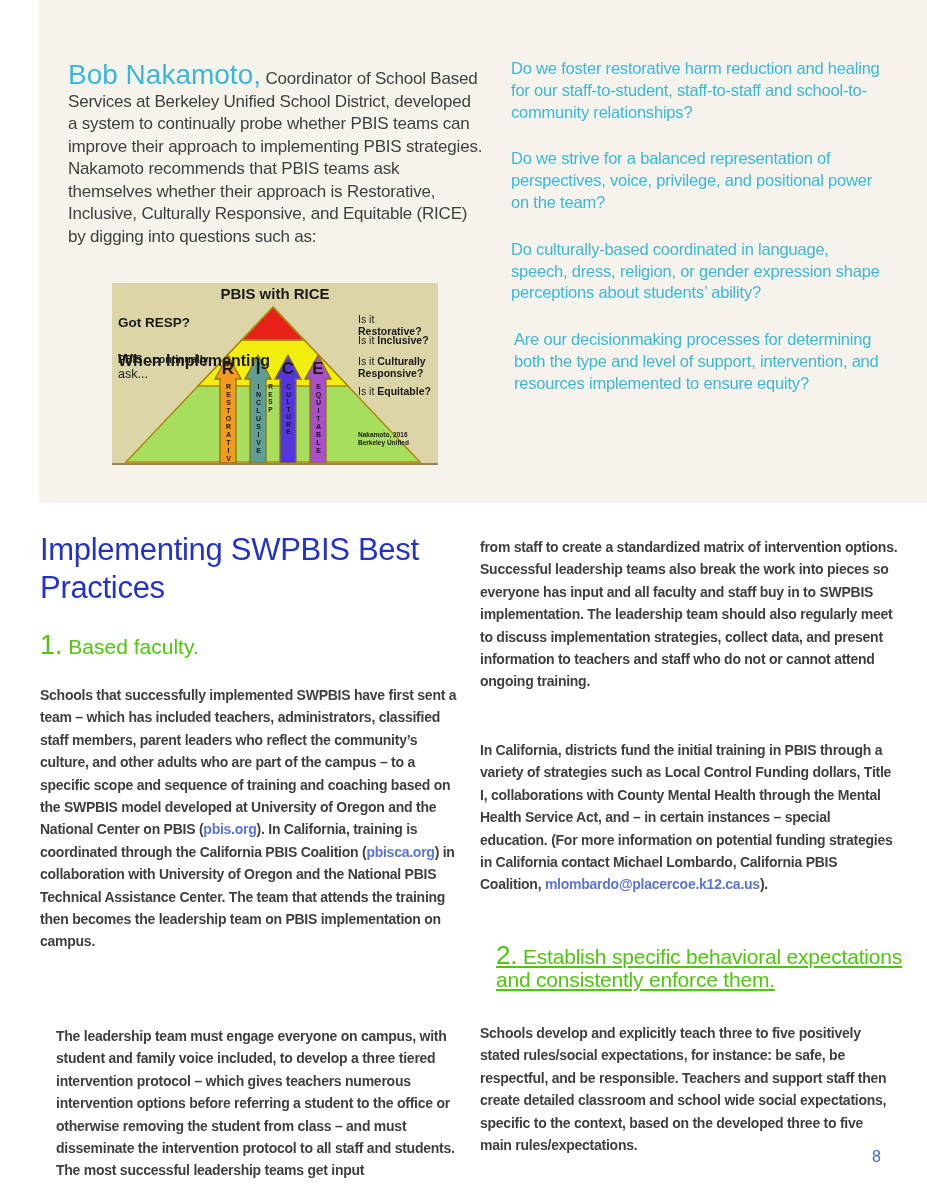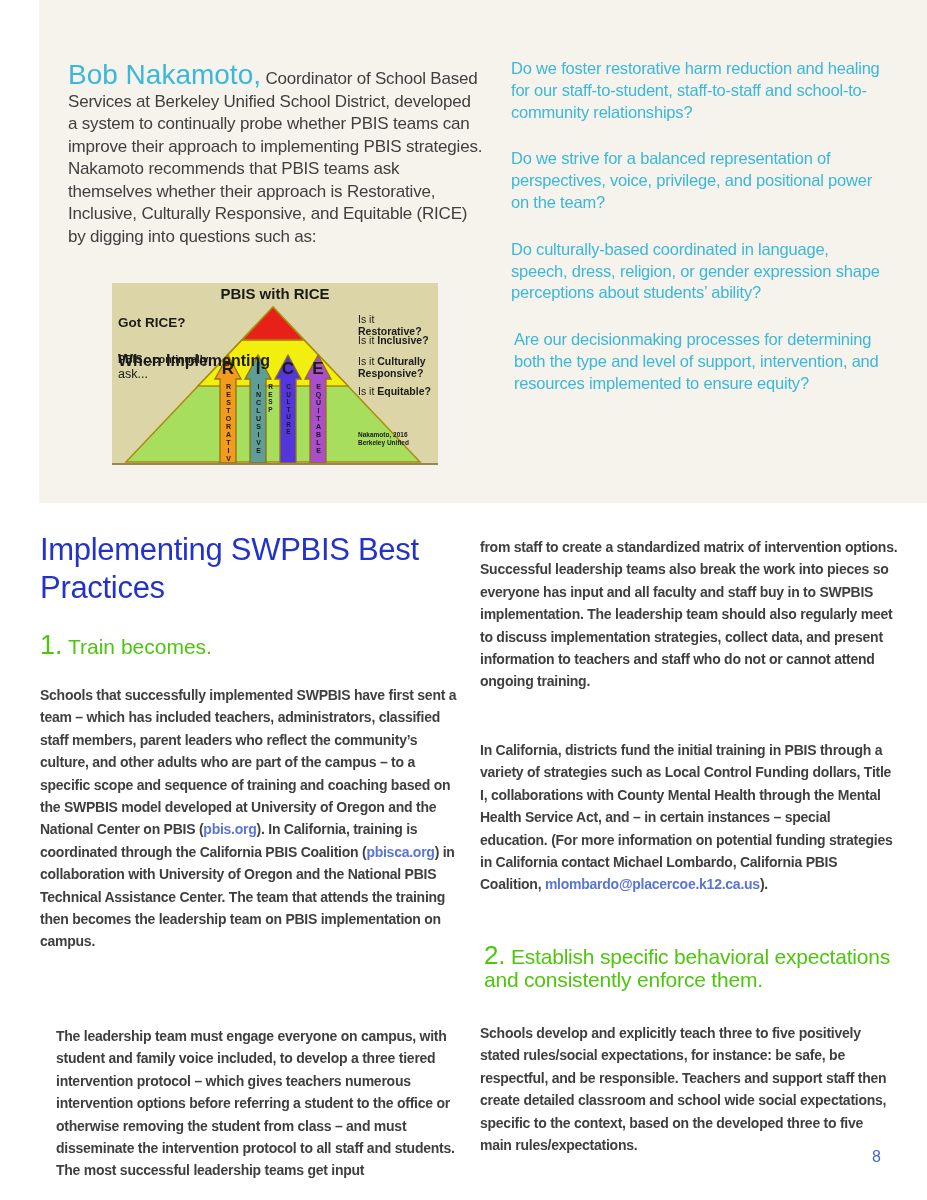--- a/index.html
+++ b/index.html
@@ -61,22 +61,22 @@
 
   
   .article-title {
     position:absolute; left:40px; top:531px; width:430px;
     font-size:31px; line-height:38px; color:#2433c7; font-weight:normal;
     letter-spacing:-0.3px;
   }
   .sec1 { position:absolute; left:40px; top:630px; width:420px; color:#4fc60e; }
   .sec-num { font-size:27px; line-height:30px; }
   .sec1 .sec-label { font-size:21px; }
-  .sec2 { position:absolute; left:484px; top:944px; width:420px; color:#4fc60e;
-    font-size:21px; line-height:23px; letter-spacing:-0.2px; }
+  .sec2 { position:absolute; left:496px; top:944px; width:420px; color:#4fc60e;
+    font-size:21px; line-height:23px; letter-spacing:-0.2px;text-decoration:underline; }
   .sec2 .sec-num { font-size:26px; line-height:23px; }
 
   .body-p {
     position:absolute; width:421px;
     font-size:14px; line-height:22.4px; color:#3f3f3f; letter-spacing:-0.25px;font-weight:bold;
   }
   .lcol-p1 { left:40px; top:684px; }
   .lcol-p2 { left:56px; top:1005px;margin-top:20px; }
   .rcol-p1 { left:480px; top:536px; width:418px; }
   .rcol-p2 { left:480px; top:739px; width:418px; }
@@ -107,21 +107,21 @@
         <polygon points="161,24 308,179 14,179" fill="#a7de5e" stroke="#ab8c0c" stroke-width="1.5"></polygon>
         <polygon points="130,57 192,57 236,103 86,103" fill="#f2ee0e" stroke="#ab8c0c" stroke-width="1.5"></polygon>
         <polygon points="161,24 192,57 130,57" fill="#e82118" stroke="#ab8c0c" stroke-width="1.5"></polygon>
         <polygon points="116,72 129,96 124,96 124,180 108,180 108,96 103,96" stroke="#8f7409" stroke-width="1.3" fill="#f29b1d"></polygon>
         <polygon points="146,72 159,96 154,96 154,180 138,180 138,96 133,96" stroke="#8f7409" stroke-width="1.3" fill="#5f9e96"></polygon>
         <polygon points="176,72 189,96 184,96 184,180 168,180 168,96 163,96" stroke="#8f7409" stroke-width="1.3" fill="#5337dd"></polygon>
         <polygon points="206,72 219,96 214,96 214,180 198,180 198,96 193,96" stroke="#8f7409" stroke-width="1.3" fill="#aa4ecb"></polygon>
       </svg>
 
       <div class="dg-title">PBIS with RICE</div>
-      <div class="dg-got">Got RICE?</div>
+      <div class="dg-got">Got RESP?</div>
       <div class="dg-when1">When Implementing</div>
       <div class="dg-when2">PBIS…continually</div>
       <div class="dg-ask">ask...</div>
 
       <div class="arrow-letter" style="left:107px">R</div>
       <div class="arrow-letter" style="left:137px">I</div>
       <div class="arrow-letter" style="left:167px">C</div>
       <div class="arrow-letter" style="left:197px">E</div>
 
       <div class="arrow-word" style="left:107px">RESTORATIVE</div>
@@ -137,21 +137,21 @@
       <div class="dg-credit">
         <span>Nakamoto, 2016</span><br>
         <span>Berkeley Unified</span>
       </div>
     </div>
   </section>
 
   <h1 class="article-title">Implementing SWPBIS Best Practices</h1>
 
   <div class="sec1">
-    <span class="sec-num">1.</span><span class="sec-label"> Train becomes.</span>
+    <span class="sec-num">1.</span><span class="sec-label"> Based faculty.</span>
   </div>
 
   <p class="body-p lcol-p1">
     <span>Schools that successfully implemented SWPBIS have first sent a team – which has included teachers, administrators, classified staff members, parent leaders who reflect the community’s culture, and other adults who are part of the campus – to a specific scope and sequence of training and coaching based on the SWPBIS model developed at University of Oregon and the National Center on PBIS (</span><span class="link">pbis.org</span><span>). In California, training is coordinated through the California PBIS Coalition (</span><span class="link">pbisca.org</span><span>) in collaboration with University of Oregon and the National PBIS Technical Assistance Center. The team that attends the training then becomes the leadership team on PBIS implementation on campus.</span>
   </p>
 
   <p class="body-p lcol-p2">The leadership team must engage everyone on campus, with student and family voice included, to develop a three tiered intervention protocol – which gives teachers numerous intervention options before referring a student to the office or otherwise removing the student from class – and must disseminate the intervention protocol to all staff and students. The most successful leadership teams get input</p>
 
   <p class="body-p rcol-p1">from staff to create a standardized matrix of intervention options. Successful leadership teams also break the work into pieces so everyone has input and all faculty and staff buy in to SWPBIS implementation. The leadership team should also regularly meet to discuss implementation strategies, collect data, and present information to teachers and staff who do not or cannot attend ongoing training.</p>
 

